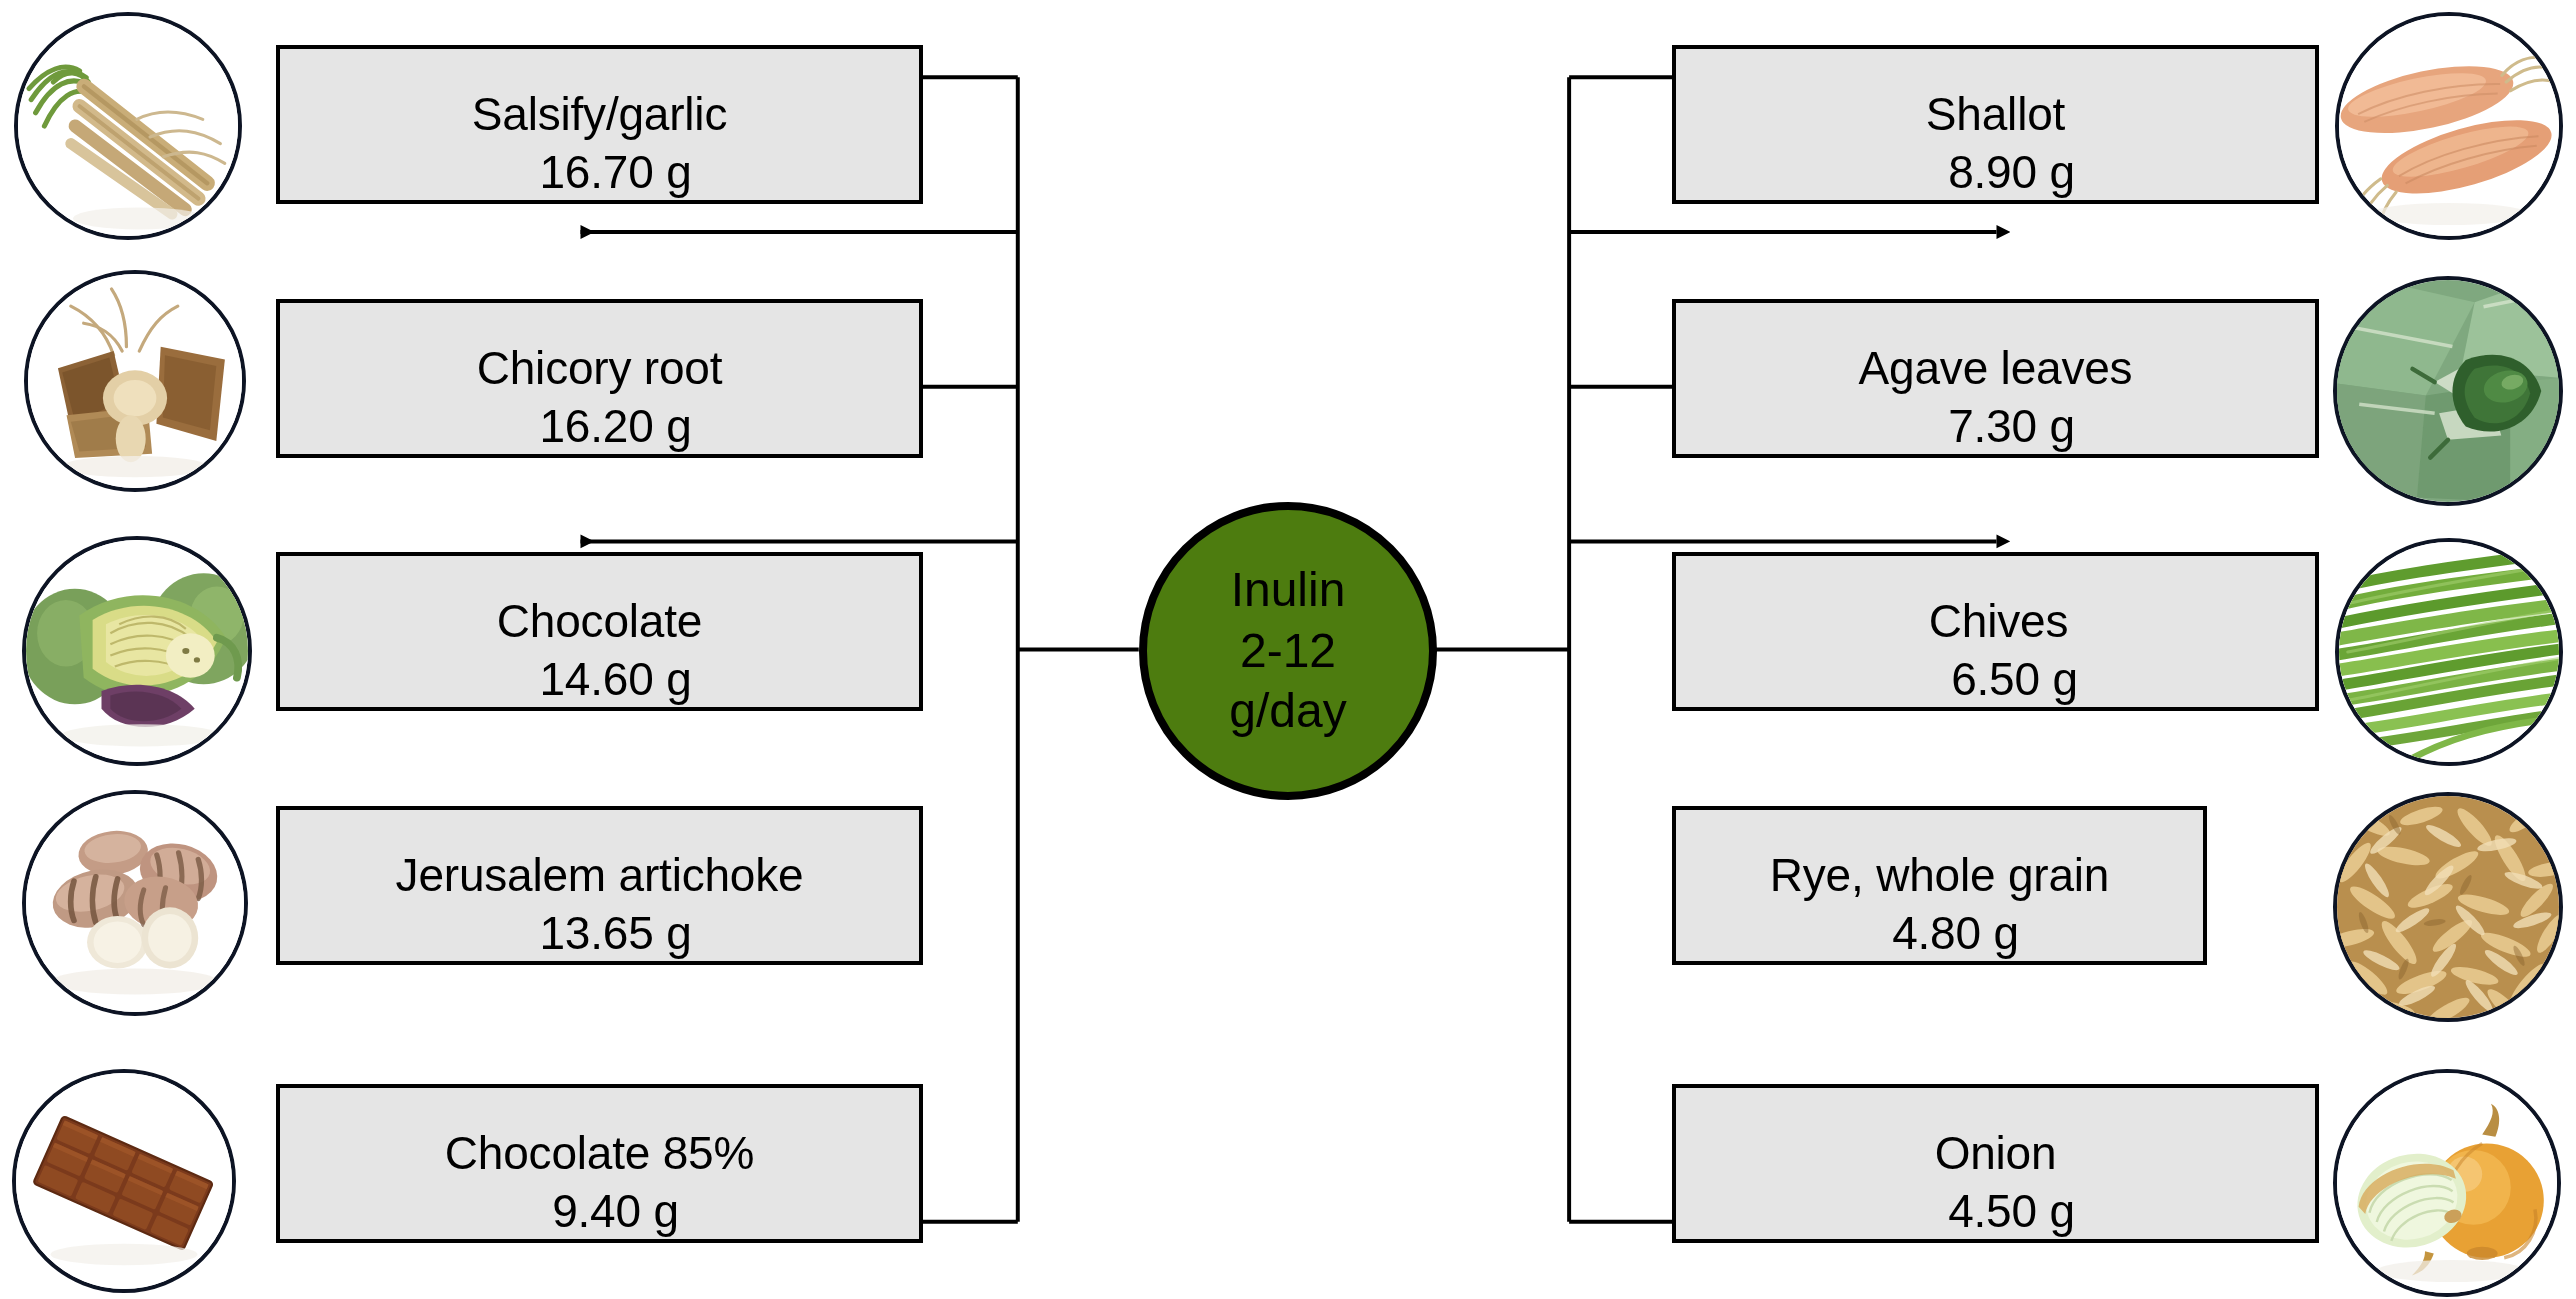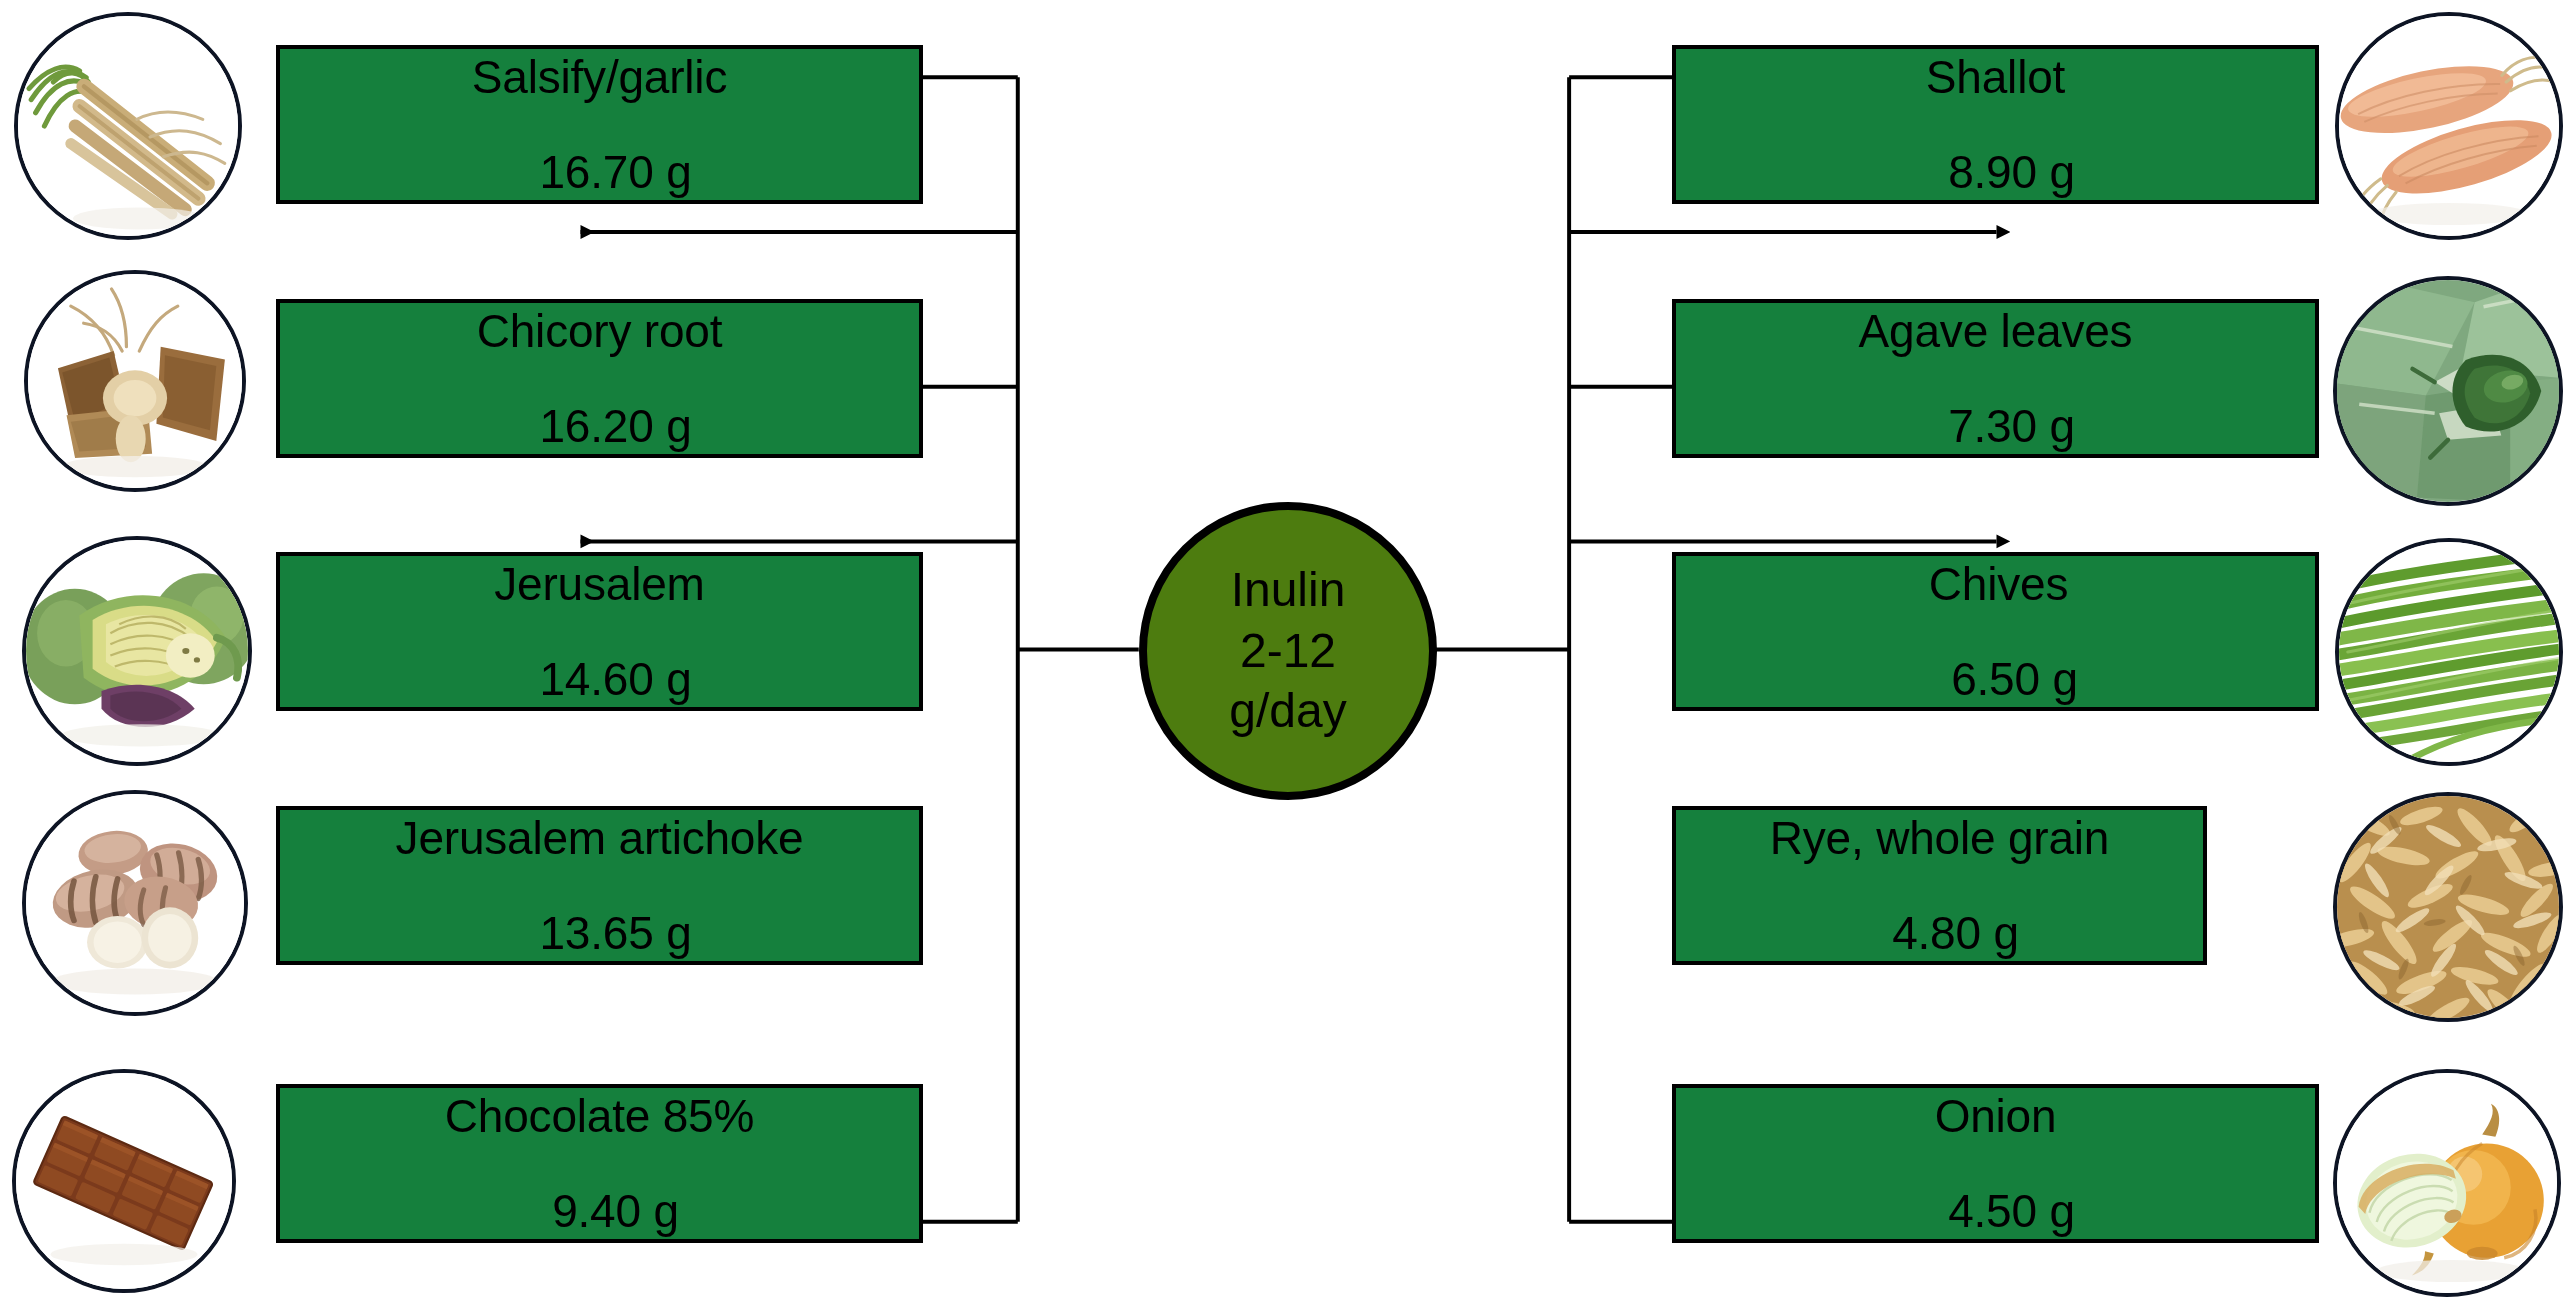--- a/index.html
+++ b/index.html
@@ -23,26 +23,26 @@
     position: absolute;
     left: 0; top: 0;
     width: 2576px;
     height: 1299px;
     pointer-events: none;
   }
   
   .node-box {
     position: absolute;
     box-sizing: border-box;
-    background: #15803d;
+    background: #e5e5e5;
     border: 4px solid #000000;
     display: flex;
     flex-direction: column;
     align-items: center;
-    justify-content: space-between;
+    justify-content: flex-end;
     z-index: 3;
   }
   .node-title, .node-value {
     color: #000000;
     font-size: 46px;
     line-height: 1.22;
     white-space: nowrap;
     letter-spacing: -0.2px;
   }
   .node-value { margin-top: 2px; margin-left: 32px; }
@@ -119,21 +119,21 @@
     <div class="node-title">Salsify/garlic</div>
     <div class="node-value">16.70 g</div>
   </div>
 
   <div class="node-box" style="left:276px; top:299px; width:647px; height:159px;">
     <div class="node-title">Chicory root</div>
     <div class="node-value">16.20 g</div>
   </div>
 
   <div class="node-box" style="left:276px; top:552px; width:647px; height:159px;">
-    <div class="node-title">Jerusalem</div>
+    <div class="node-title">Chocolate</div>
     <div class="node-value">14.60 g</div>
   </div>
 
   <div class="node-box" style="left:276px; top:806px; width:647px; height:159px;">
     <div class="node-title">Jerusalem artichoke</div>
     <div class="node-value">13.65 g</div>
   </div>
 
   <div class="node-box" style="left:276px; top:1084px; width:647px; height:159px;">
     <div class="node-title">Chocolate 85%</div>

